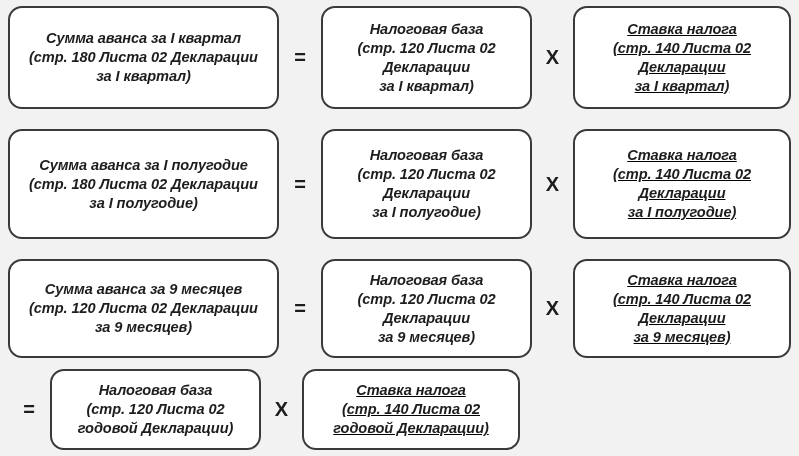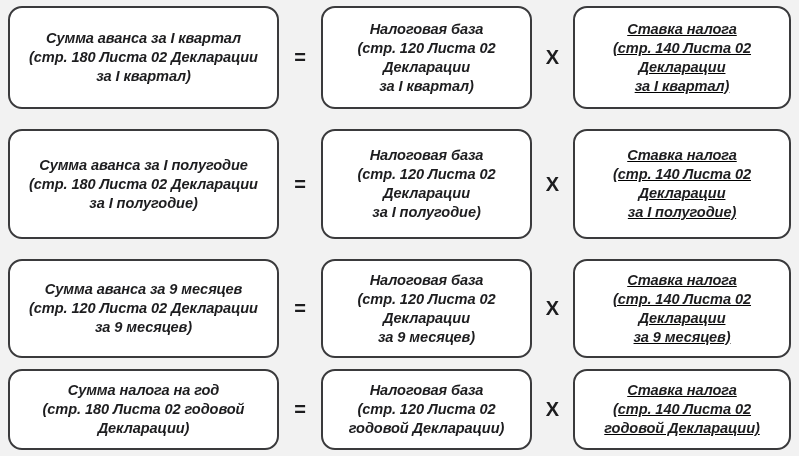--- a/index.html
+++ b/index.html
@@ -144,25 +144,20 @@
     <div class="op op-mul">X</div>
     <div class="box col-c">
       <span class="box-text">Ставка налога
 (стр. 140 Листа 02
 Декларации
 за 9 месяцев)</span>
     </div>
   </div>
 
   <div class="formula-row row-3">
-    <div class="box col-a">
-      <span class="box-text">Сумма налога на год
-(стр. 180 Листа 02 годовой
-Декларации)</span>
-    </div>
     <div class="op op-eq">=</div>
     <div class="box col-b">
       <span class="box-text">Налоговая база
 (стр. 120 Листа 02
 годовой Декларации)</span>
     </div>
     <div class="op op-mul">X</div>
     <div class="box col-c">
       <span class="box-text">Ставка налога
 (стр. 140 Листа 02

